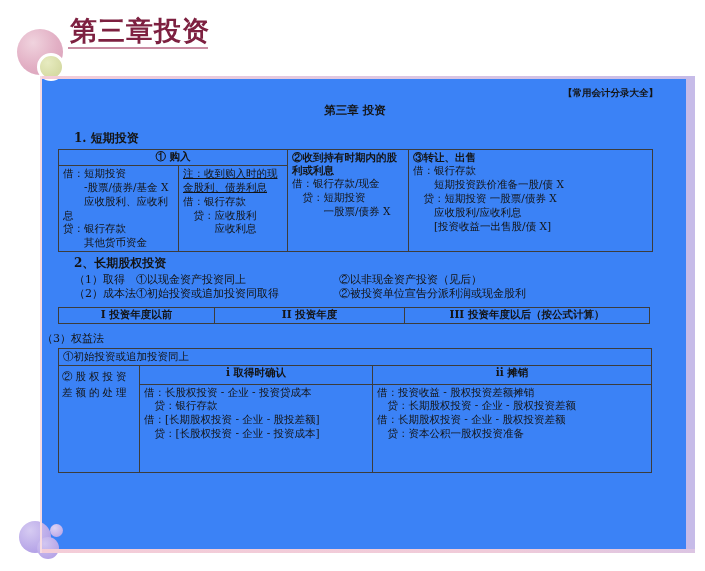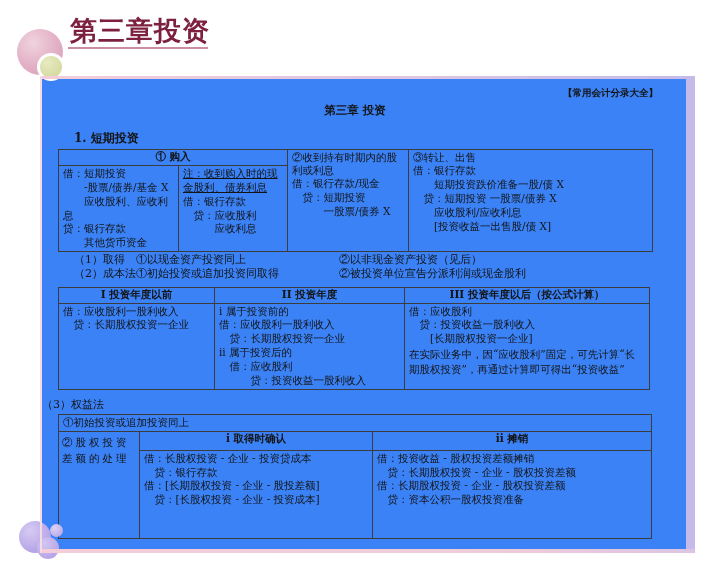--- a/index.html
+++ b/index.html
@@ -51,21 +51,21 @@
   .sub-label { width:62px; flex:none; }
   .sub-item1 { width:203px; flex:none; }
   .equity-label { margin-top:7px; font-size:11px; }
   
   table { border-collapse:collapse; table-layout:fixed; margin-left:16px; }
   td, th { border:1px solid #3c3c3c; vertical-align:top; font-size:10.5px;
            padding:1px 4px; text-align:left; font-weight:normal; }
   th { text-align:center; font-weight:bold; padding:0 2px; }
   .hdr-cell { text-align:center; font-weight:bold; height:16px; padding:0; }
   .entry { white-space:pre-wrap; line-height:1.32; }
-  .cell-header { font-weight:normal; line-height:1.25; }
+  .cell-header { font-weight:bold; line-height:1.25; }
   .note-title { text-decoration:underline; line-height:1.32; }
   .t1 { margin-top:2px; width:594px; }
   .t1 .body-row td { height:74px; }
   .t2 { margin-top:6px; width:591px; }
   .t2 th { height:16px; }
   .t2 .body-row td { height:77px; }
   .t2 .after-note { line-height:1.45; margin-top:1px; }
   .t3 { margin-top:2px; width:593px; }
   .t3 .row1 td { height:17px; }
   .t3 th { height:19px; }
@@ -130,20 +130,21 @@
         <td>
           <div class="note-title">注：收到购入时的现金股利、债券利息</div>
           <div class="entry">借：银行存款
 　贷：应收股利
 　　　应收利息</div>
         </td>
       </tr>
     </tbody>
       </table>
 
+    <div class="sec-heading" style="margin-top:3px;">2、长期股权投资</div>
     <div class="sub-line">
       <span class="sub-label">（1）取得</span>
       <span class="sub-item1">①以现金资产投资同上</span>
       <span>②以非现金资产投资（见后）</span>
     </div>
     <div class="sub-line">
       <span class="sub-label">（2）成本法</span>
       <span class="sub-item1">①初始投资或追加投资同取得</span>
       <span>②被投资单位宣告分派利润或现金股利</span>
     </div>
@@ -153,40 +154,20 @@
           <col style="width:156px">
           <col style="width:190px">
           <col style="width:245px">
         </colgroup>
       <tbody>
           <tr>
         <th>I 投资年度以前</th>
         <th>II 投资年度</th>
         <th>III 投资年度以后（按公式计算）</th>
       </tr>
-      <tr class="body-row">
-        <td>
-          <div class="entry">借：应收股利一股利收入
-　贷：长期股权投资一企业</div>
-        </td>
-        <td>
-          <div class="entry">i 属于投资前的
-借：应收股利一股利收入
-　贷：长期股权投资一企业
-ii 属于投资后的
-　借：应收股利
-　　　贷：投资收益一股利收入</div>
-        </td>
-        <td>
-          <div class="entry">借：应收股利
-　贷：投资收益一股利收入
-　　[长期股权投资一企业]</div>
-          <div class="entry after-note">在实际业务中，因“应收股利”固定，可先计算“长期股权投资”，再通过计算即可得出“投资收益”</div>
-        </td>
-      </tr>
     </tbody>
       </table>
 
     <div class="equity-label">（3）权益法</div>
     <table class="t3">
       <colgroup>
           <col style="width:81px">
           <col style="width:233px">
           <col style="width:279px">
         </colgroup>

